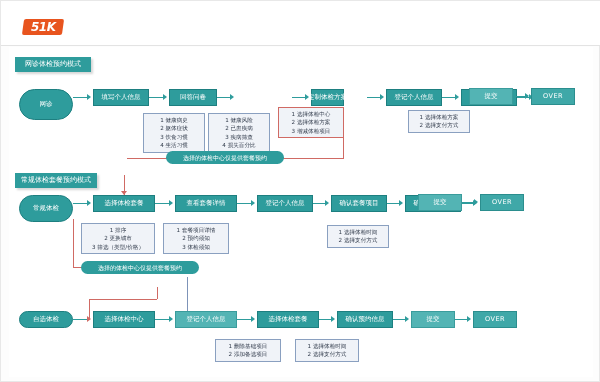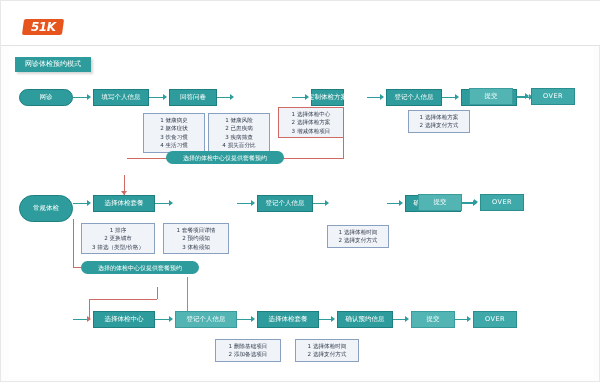--- a/index.html
+++ b/index.html
@@ -78,21 +78,21 @@
   <div class="header">
     <div class="logo">
       <span class="logo-text">51K</span>
     </div>
   </div>
 
   <div class="sheet">
 
     <div class="sec-title" style="left:6px;top:10px;width:76px;">网诊体检预约模式</div>
 
-    <div class="node pill" style="left:10px;top:42px;width:54px;height:17px;">网诊</div>
+    <div class="node pill" style="left:10px;top:42px;width:54px;height:31px;">网诊</div>
     <div class="hline" style="left:64px;top:50px;width:16px;"></div>
     <div class="arrow" style="left:78px;top:47px;"></div>
 
     <div class="node" style="left:84px;top:42px;width:56px;height:17px;">填写个人信息</div>
     <div class="hline" style="left:140px;top:50px;width:16px;"></div>
     <div class="arrow" style="left:154px;top:47px;"></div>
 
     <div class="node" style="left:160px;top:42px;width:48px;height:17px;">回答问卷</div>
     <div class="hline" style="left:208px;top:50px;width:15px;"></div>
     <div class="arrow" style="left:221px;top:47px;"></div>
@@ -140,36 +140,39 @@
       <div>1 选择体检方案</div>
       <div>2 选择支付方式</div>
     </div>
 
     <div class="vline red" style="left:334px;top:68px;height:43px;"></div>
     <div class="hline red" style="left:272px;top:111px;width:63px;"></div>
     <div class="hline red" style="left:118px;top:111px;width:42px;"></div>
 
     <div class="note" style="left:157px;top:104px;width:118px;">选择的体检中心仅提供套餐预约</div>
 
+    <div class="sec-title" style="left:6px;top:126px;width:82px;">常规体检套餐预约模式</div>
 
     <div class="node pill" style="left:10px;top:148px;width:54px;height:27px;">常规体检</div>
     <div class="hline" style="left:64px;top:156px;width:16px;"></div>
     <div class="arrow" style="left:78px;top:153px;"></div>
 
     <div class="node" style="left:84px;top:148px;width:62px;height:17px;">选择体检套餐</div>
     <div class="hline" style="left:146px;top:156px;width:16px;"></div>
     <div class="arrow" style="left:160px;top:153px;"></div>
 
+    <div class="node" style="left:166px;top:148px;width:62px;height:17px;">查看套餐详情</div>
     <div class="hline" style="left:228px;top:156px;width:16px;"></div>
     <div class="arrow" style="left:242px;top:153px;"></div>
 
     <div class="node" style="left:248px;top:148px;width:56px;height:17px;">登记个人信息</div>
     <div class="hline" style="left:304px;top:156px;width:14px;"></div>
     <div class="arrow" style="left:316px;top:153px;"></div>
 
+    <div class="node" style="left:322px;top:148px;width:56px;height:17px;">确认套餐项目</div>
     <div class="hline" style="left:378px;top:156px;width:14px;"></div>
     <div class="arrow" style="left:390px;top:153px;"></div>
 
     <div class="node" style="left:396px;top:148px;width:56px;height:17px;">确认预约信息</div>
     <div class="hline" style="left:452px;top:156px;width:14px;"></div>
     <div class="arrow" style="left:464px;top:153px;"></div>
 
     <div class="detail" style="left:72px;top:176px;width:74px;">
       <div>1 排序</div>
       <div>2 更换城市</div>
@@ -188,20 +191,21 @@
     </div>
 
     <div class="vline red" style="left:64px;top:172px;height:48px;"></div>
     <div class="hline red" style="left:64px;top:220px;width:14px;"></div>
     <div class="vline red" style="left:115px;top:128px;height:20px;"></div>
     <div class="arrow down red" style="left:112px;top:144px;"></div>
 
     <div class="note" style="left:72px;top:214px;width:118px;">选择的体检中心仅提供套餐预约</div>
 
 
+    <div class="node pill" style="left:10px;top:264px;width:54px;height:17px;">自选体检</div>
     <div class="hline" style="left:64px;top:272px;width:16px;"></div>
     <div class="arrow right-red" style="left:78px;top:269px;"></div>
 
     <div class="node" style="left:84px;top:264px;width:62px;height:17px;">选择体检中心</div>
     <div class="hline" style="left:146px;top:272px;width:16px;"></div>
     <div class="arrow" style="left:160px;top:269px;"></div>
 
     <div class="node light" style="left:166px;top:264px;width:62px;height:17px;">登记个人信息</div>
     <div class="hline" style="left:228px;top:272px;width:16px;"></div>
     <div class="arrow" style="left:242px;top:269px;"></div>

